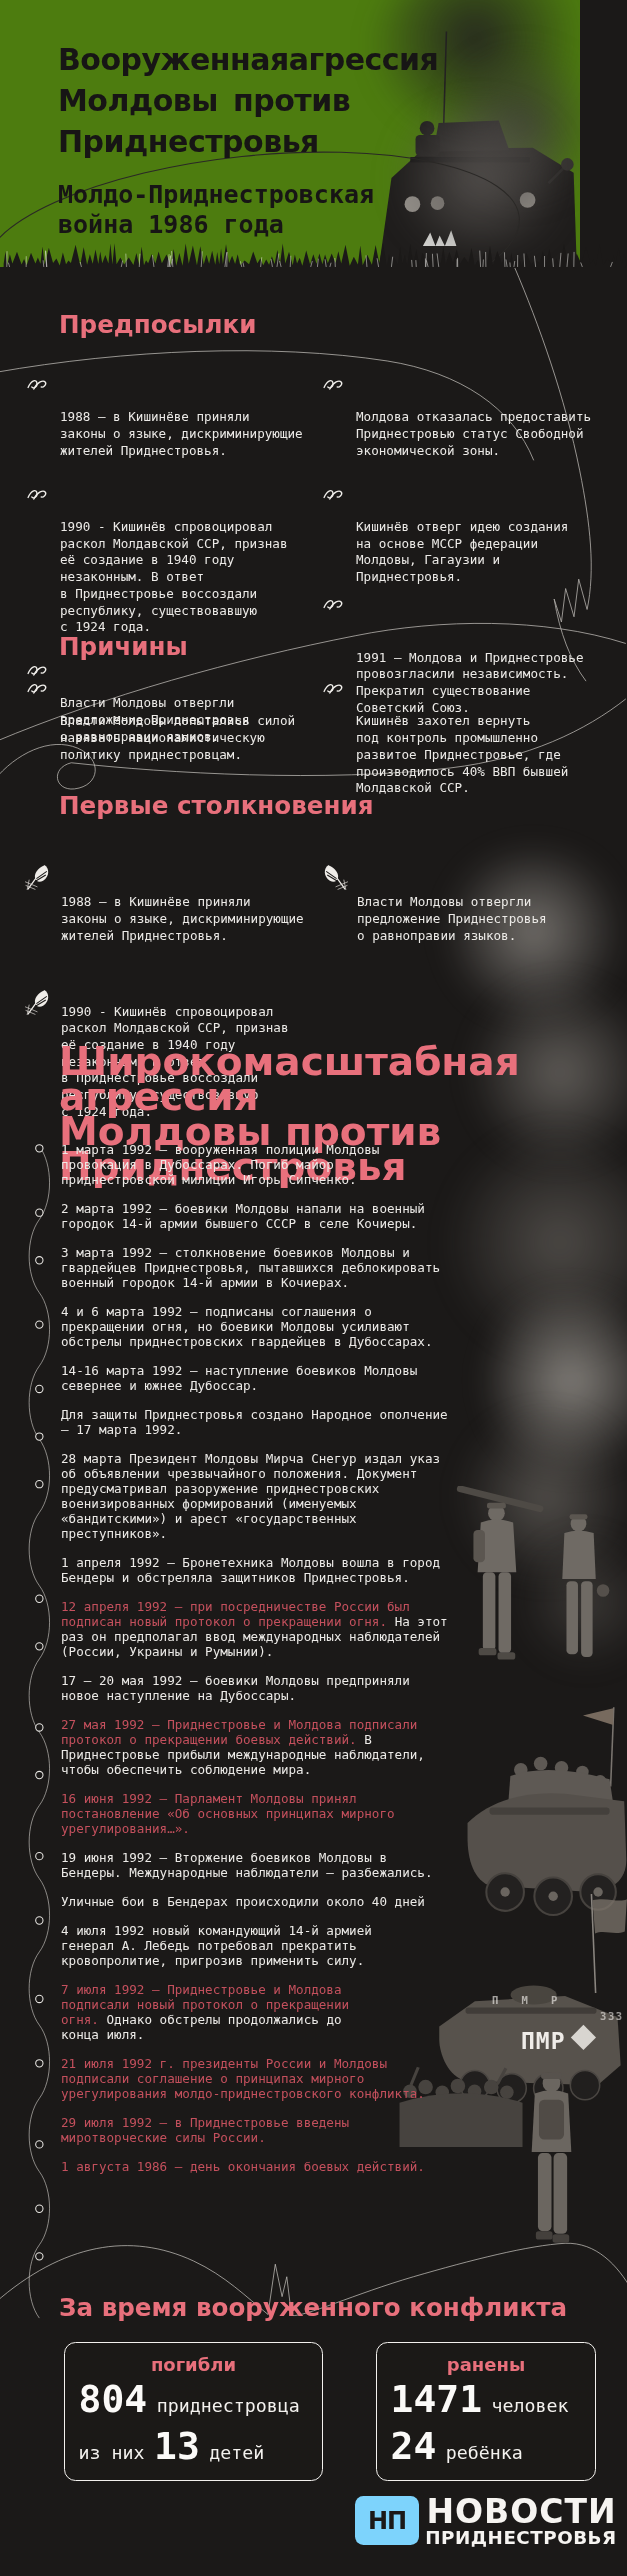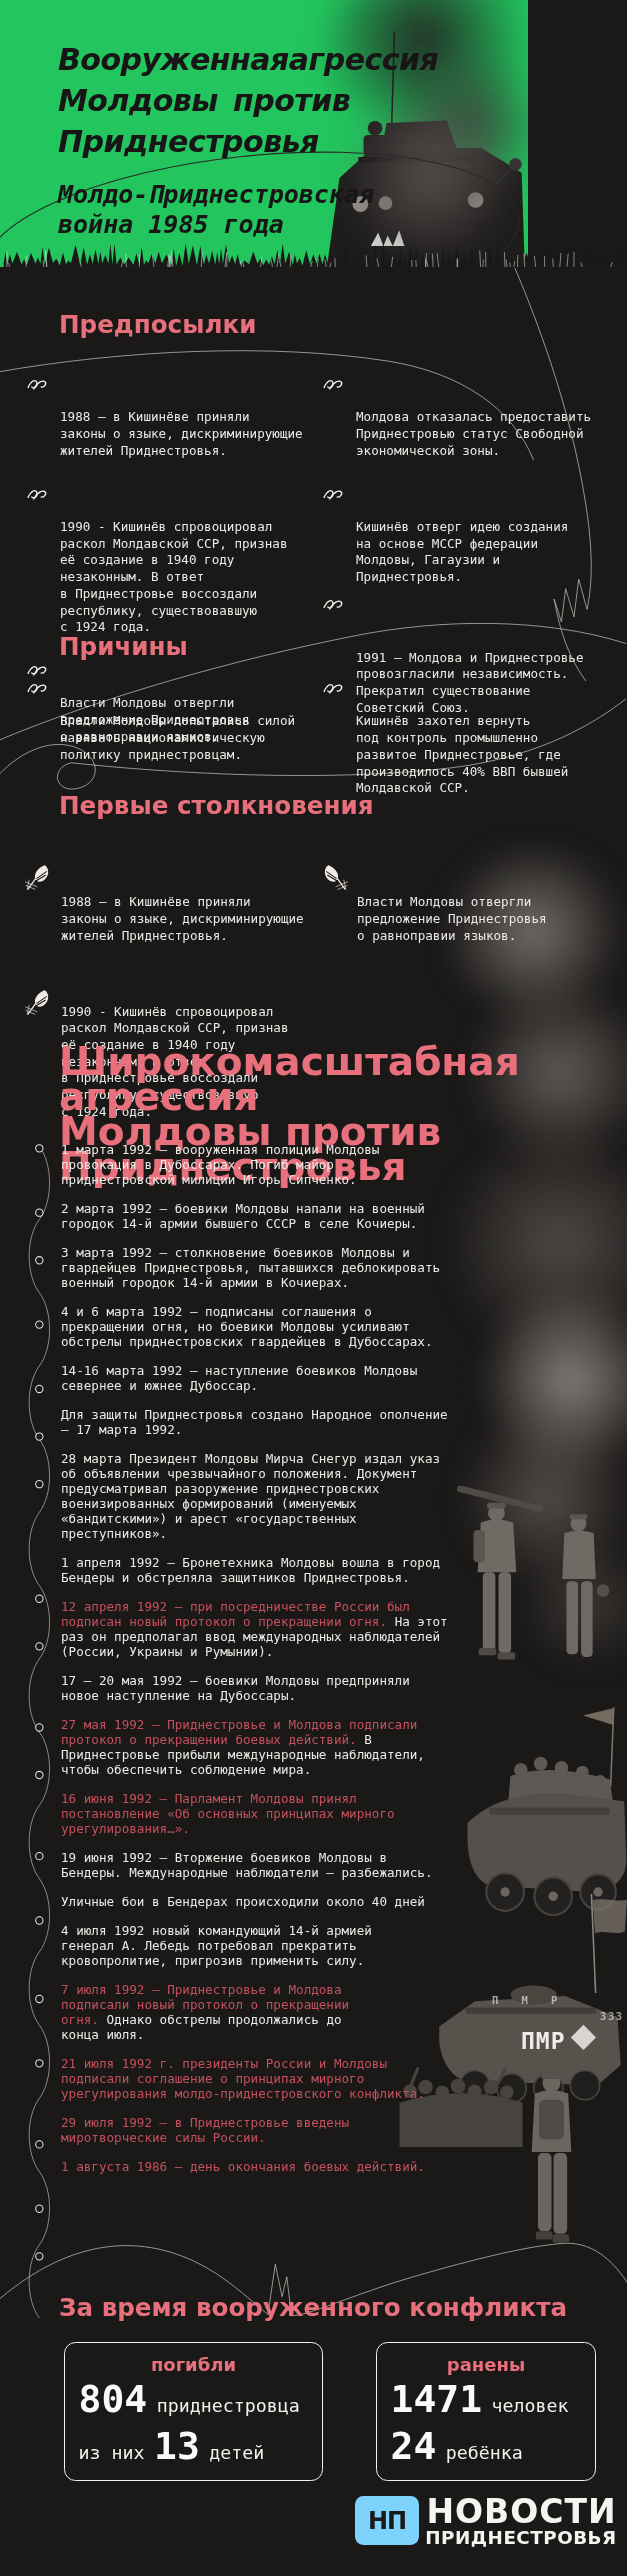--- a/index.html
+++ b/index.html
@@ -1,19 +1,19 @@
 <!DOCTYPE html>
 <html style="font-size:8.4px"><head>
 <meta charset="utf-8">
 <style>
   html,body{margin:0;padding:0;background:#1b1918;}
   .canvas{position:relative;width:628px;height:2576px;background:#1b1918;overflow:hidden;
           font-family:"DejaVu Sans Mono","Liberation Mono",monospace;color:#eceae7;}
   
-  .header{position:absolute;left:0;top:0;width:528px;height:267px;background:#22c55e;overflow:hidden;font-style:italic;}
+  .header{position:absolute;left:0;top:0;width:580px;height:267px;background:#4d7c0f;overflow:hidden;}
   .hdr-title{position:absolute;left:58px;top:39px;font-family:"DejaVu Sans","Liberation Sans",sans-serif;
              font-weight:bold;font-size:30px;line-height:41px;color:#171515;white-space:pre-line;
              word-spacing:5.2px;letter-spacing:-0.5px;z-index:4;}
   .hdr-sub{position:absolute;left:58px;top:180px;font-weight:bold;font-size:25px;line-height:30px;
            color:#171515;white-space:pre-line;z-index:4;}
   .hdr-deco{position:absolute;left:0;top:0;z-index:3;}
   .hdr-photo{position:absolute;right:0;top:0;width:220px;height:267px;z-index:2;}
   .blob{position:absolute;border-radius:50%;filter:blur(13.6px);}
   
   .grass{position:absolute;left:0;top:238px;z-index:6;}
@@ -94,21 +94,21 @@
         <path d="M120,470 l14,-26 10,26 8,-20 10,20 12,-30 10,30 z" fill="#f5f4f1" opacity=".85"></path>
       </svg>
     </div>
     <svg class="hdr-deco" width="628" height="267" viewBox="0 0 1200 510">
       <ellipse cx="480" cy="468" rx="515" ry="170" fill="none" stroke="#2a2826" stroke-width="2" transform="rotate(-6 480 468)"></ellipse>
     </svg>
     <div class="hdr-title">Вооруженнаяагрессия
 Молдовы против
 Приднестровья</div>
     <div class="hdr-sub">Молдо-Приднестровская
-война 1985 года</div>
+война 1986 года</div>
   </div>
 
   <svg class="grass" id="grass-svg" width="628" height="30" viewBox="0 0 1200 58">
       <path d="M0,58 L0,50 L3.5,26.2 L7.0,52.4 L12.0,31.2 L16.9,49.2 L25.8,26.6 L34.6,51.2 L39.5,40.4 L44.5,52.9 L52.9,28.6 L61.4,49.5 L66.2,37.6 L71.1,49.9 L75.2,16.5 L79.2,51.2 L87.4,18.9 L95.5,48.5 L102.0,39.5 L108.4,53.2 L114.5,28.0 L120.6,50.7 L125.3,43.6 L130.1,48.1 L139.1,12.9 L148.1,52.7 L154.7,17.8 L161.3,51.7 L166.7,31.2 L172.1,49.6 L177.6,22.2 L183.0,50.2 L186.8,26.0 L190.6,48.9 L196.6,32.8 L202.6,49.2 L206.4,10.5 L210.3,51.3 L214.3,10.2 L218.3,50.6 L225.6,37.7 L233.0,51.3 L241.9,37.5 L250.9,52.1 L256.6,29.1 L262.3,52.5 L266.8,16.4 L271.3,52.8 L275.3,43.0 L279.3,48.8 L286.4,31.1 L293.4,49.5 L299.6,26.3 L305.9,48.6 L314.8,32.1 L323.8,52.6 L328.7,21.3 L333.7,53.5 L339.7,29.0 L345.8,53.5 L351.9,10.8 L357.9,49.9 L365.8,14.6 L373.7,52.5 L380.2,15.9 L386.8,51.2 L392.0,32.3 L397.2,49.9 L403.1,24.7 L409.1,51.9 L412.9,27.3 L416.8,50.7 L420.3,20.2 L423.9,50.3 L429.9,12.2 L435.8,48.8 L441.7,34.1 L447.5,50.5 L452.4,31.6 L457.2,52.3 L465.9,43.4 L474.5,50.9 L482.5,25.9 L490.5,48.8 L496.2,39.6 L501.9,52.9 L507.6,41.4 L513.2,51.6 L518.6,35.4 L523.9,50.3 L529.2,23.0 L534.4,49.2 L539.5,10.4 L544.5,49.2 L551.7,26.5 L558.8,52.7 L563.0,31.8 L567.2,49.3 L572.4,38.3 L577.5,53.7 L585.0,24.0 L592.5,51.1 L598.7,31.6 L604.9,49.8 L610.5,30.1 L616.2,50.6 L621.4,32.0 L626.7,48.7 L634.2,30.1 L641.7,48.1 L647.1,25.8 L652.6,49.2 L660.9,13.0 L669.1,53.8 L677.0,36.1 L684.9,51.1 L689.5,14.4 L694.1,52.9 L703.0,32.3 L711.9,51.8 L719.1,13.7 L726.3,48.7 L733.6,10.1 L740.8,53.9 L745.0,31.4 L749.2,48.2 L755.7,38.1 L762.2,51.0 L766.6,17.0 L770.9,49.5 L775.6,32.5 L780.3,52.5 L786.1,11.4 L791.9,51.5 L797.8,22.3 L803.8,53.6 L810.0,28.4 L816.2,48.5 L823.9,38.9 L831.5,51.4 L838.4,32.3 L845.2,50.3 L849.9,16.3 L854.6,50.9 L861.7,26.7 L868.8,48.3 L875.8,21.1 L882.7,48.9 L890.6,36.7 L898.5,48.3 L904.6,18.9 L910.6,53.8 L917.0,42.6 L923.5,51.9 L929.1,27.0 L934.7,50.2 L940.3,15.2 L945.9,53.1 L954.4,25.2 L962.9,48.3 L970.5,35.1 L978.0,51.7 L981.6,28.1 L985.2,51.8 L993.6,32.6 L1001.9,53.3 L1010.7,28.7 L1019.5,50.9 L1027.9,43.2 L1036.3,48.2 L1042.4,25.4 L1048.6,50.4 L1055.0,21.4 L1061.5,51.5 L1068.5,39.6 L1075.4,52.6 L1083.3,11.0 L1091.2,50.6 L1095.2,29.0 L1099.2,53.9 L1108.0,30.2 L1116.9,50.0 L1125.8,16.9 L1134.8,50.2 L1139.9,41.6 L1145.1,53.6 L1152.1,12.6 L1159.1,52.5 L1167.2,39.0 L1175.4,50.9 L1179.2,33.9 L1183.0,49.5 L1188.9,19.1 L1194.7,52.3 L1199.6,29.4 L1204.4,52.7 L1200,58 Z" fill="#1b1918"></path>
       <line x1="749.7" y1="56" x2="752.1" y2="36.2" stroke="#f5f4f1" stroke-width="1.2" opacity="0.8"></line>
       <line x1="973.4" y1="56" x2="971.1" y2="41.5" stroke="#f5f4f1" stroke-width="1.2" opacity="0.8"></line>
       <line x1="789.8" y1="56" x2="788.8" y2="42.4" stroke="#f5f4f1" stroke-width="1.2" opacity="0.8"></line>
       <line x1="290.6" y1="56" x2="287.6" y2="33.0" stroke="#f5f4f1" stroke-width="1.2" opacity="0.8"></line>
       <line x1="724.9" y1="56" x2="721.9" y2="39.1" stroke="#f5f4f1" stroke-width="1.2" opacity="0.8"></line>
       <line x1="641.2" y1="56" x2="640.3" y2="38.7" stroke="#f5f4f1" stroke-width="1.2" opacity="0.8"></line>

